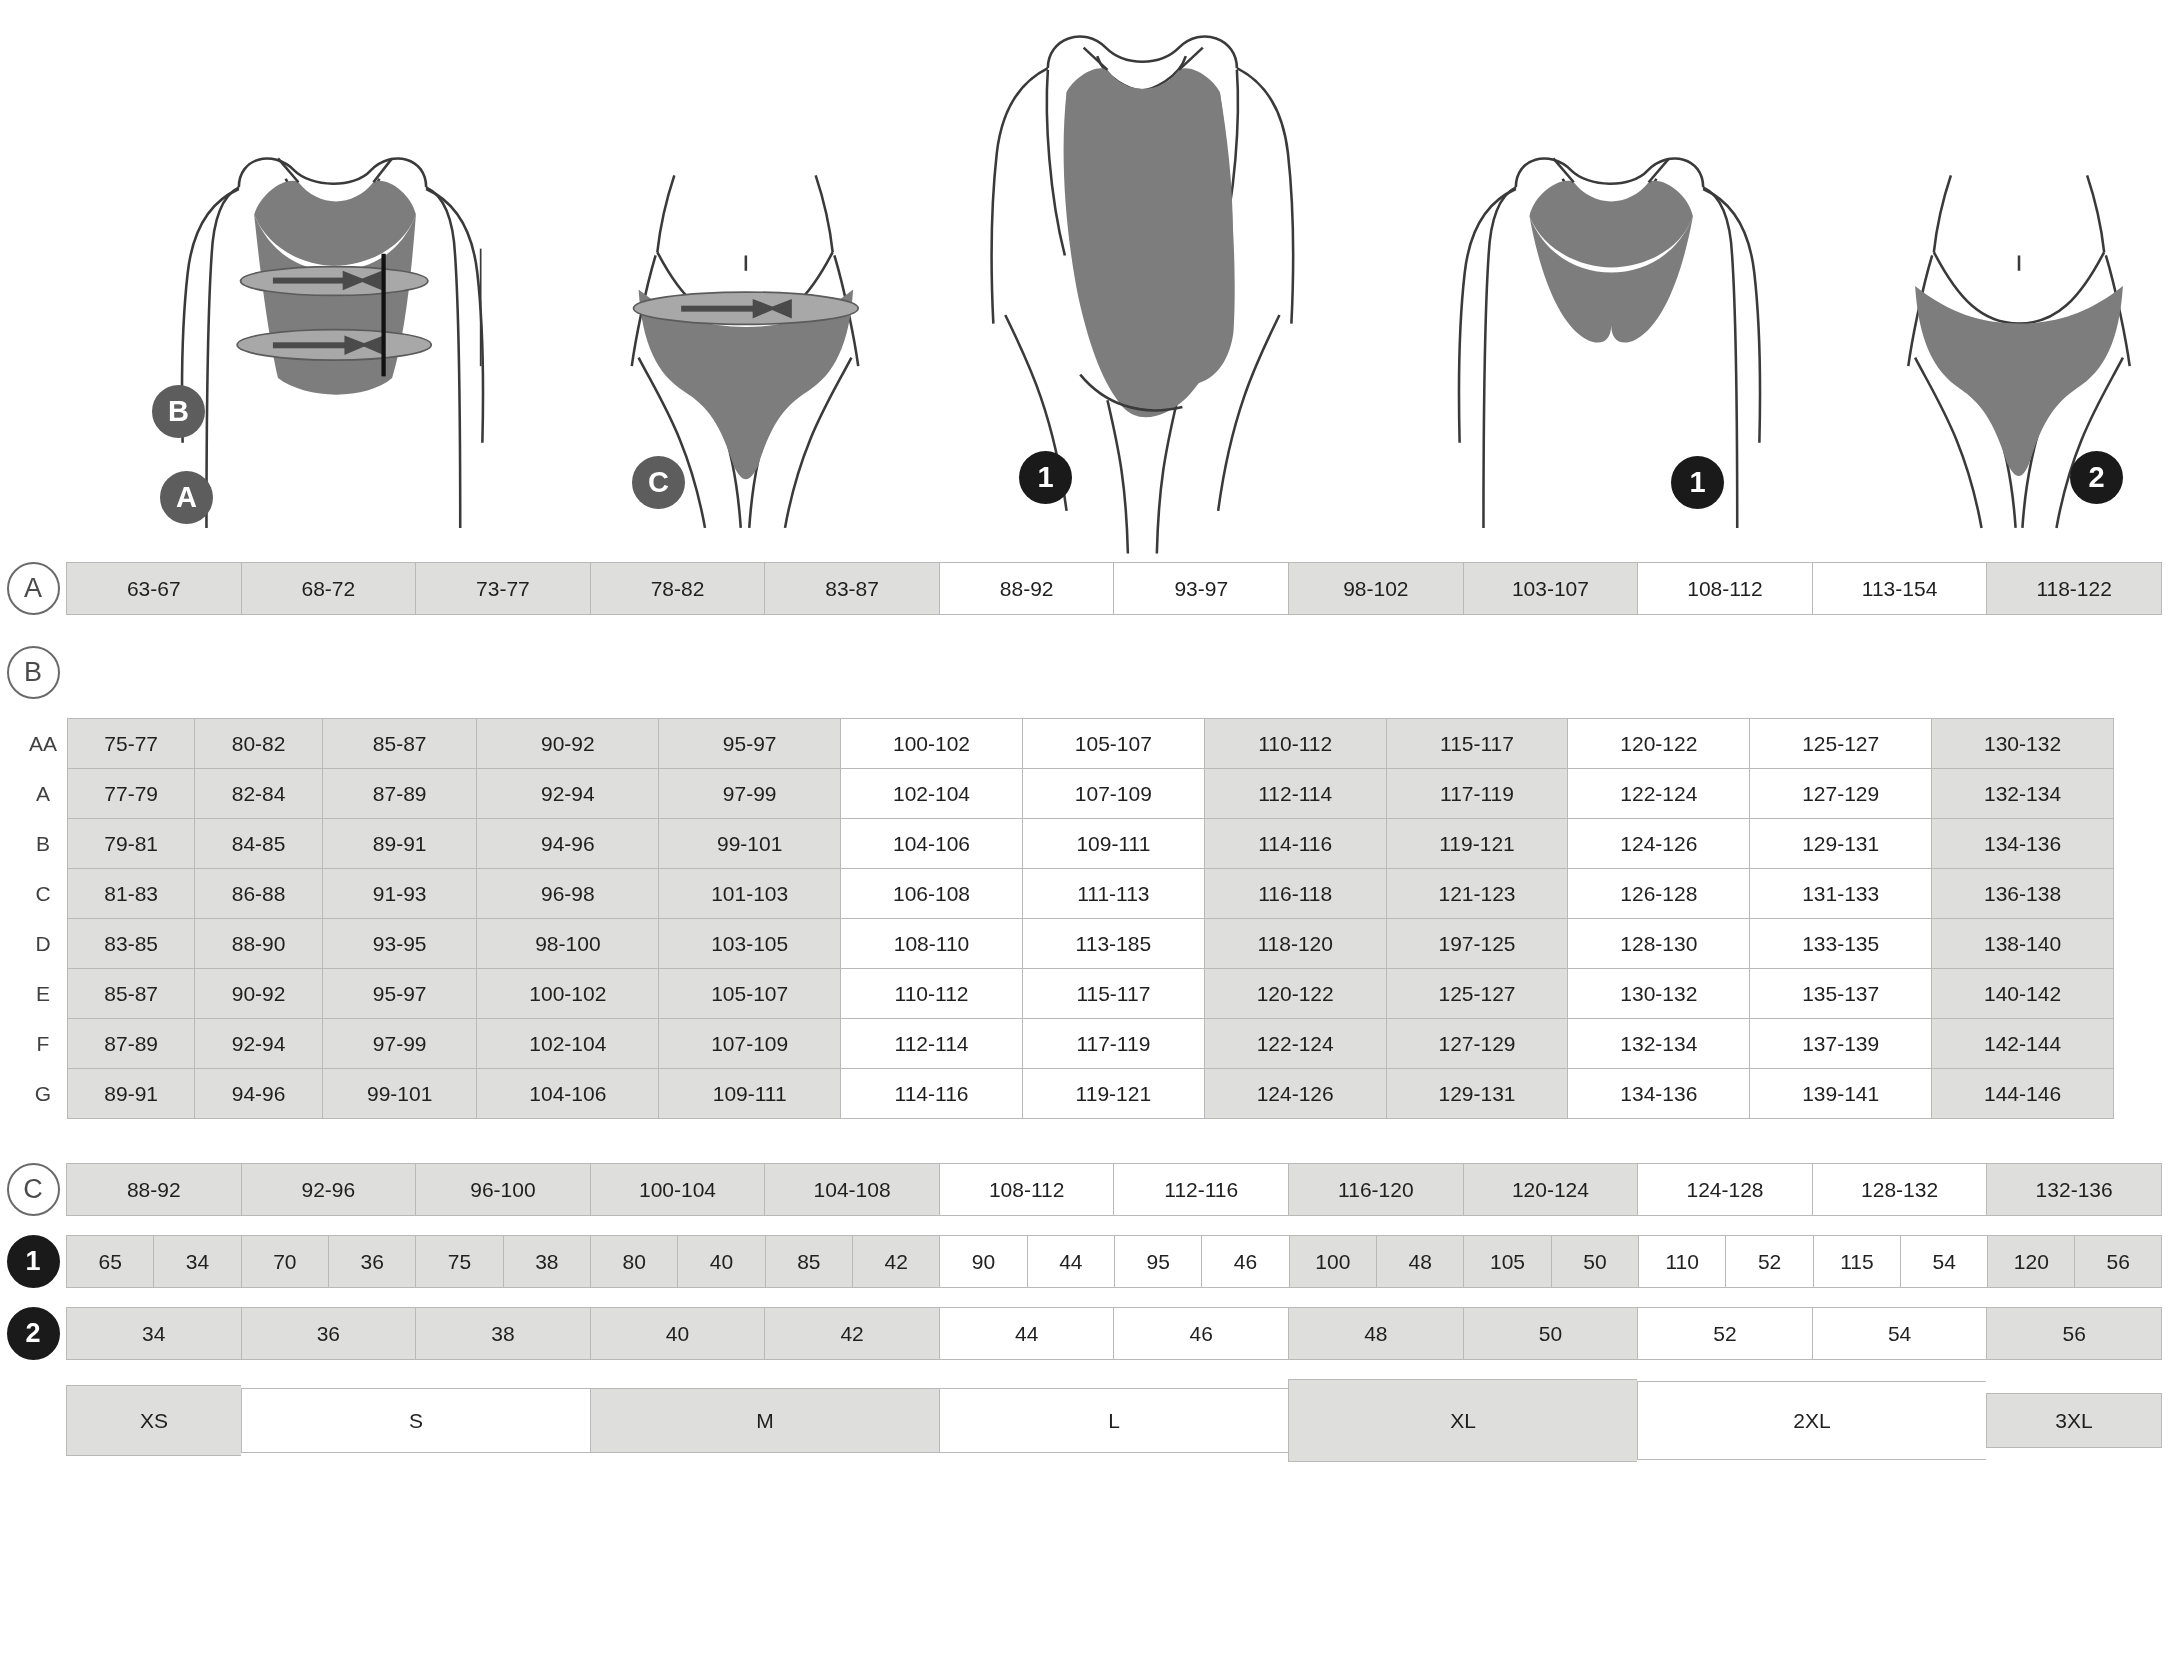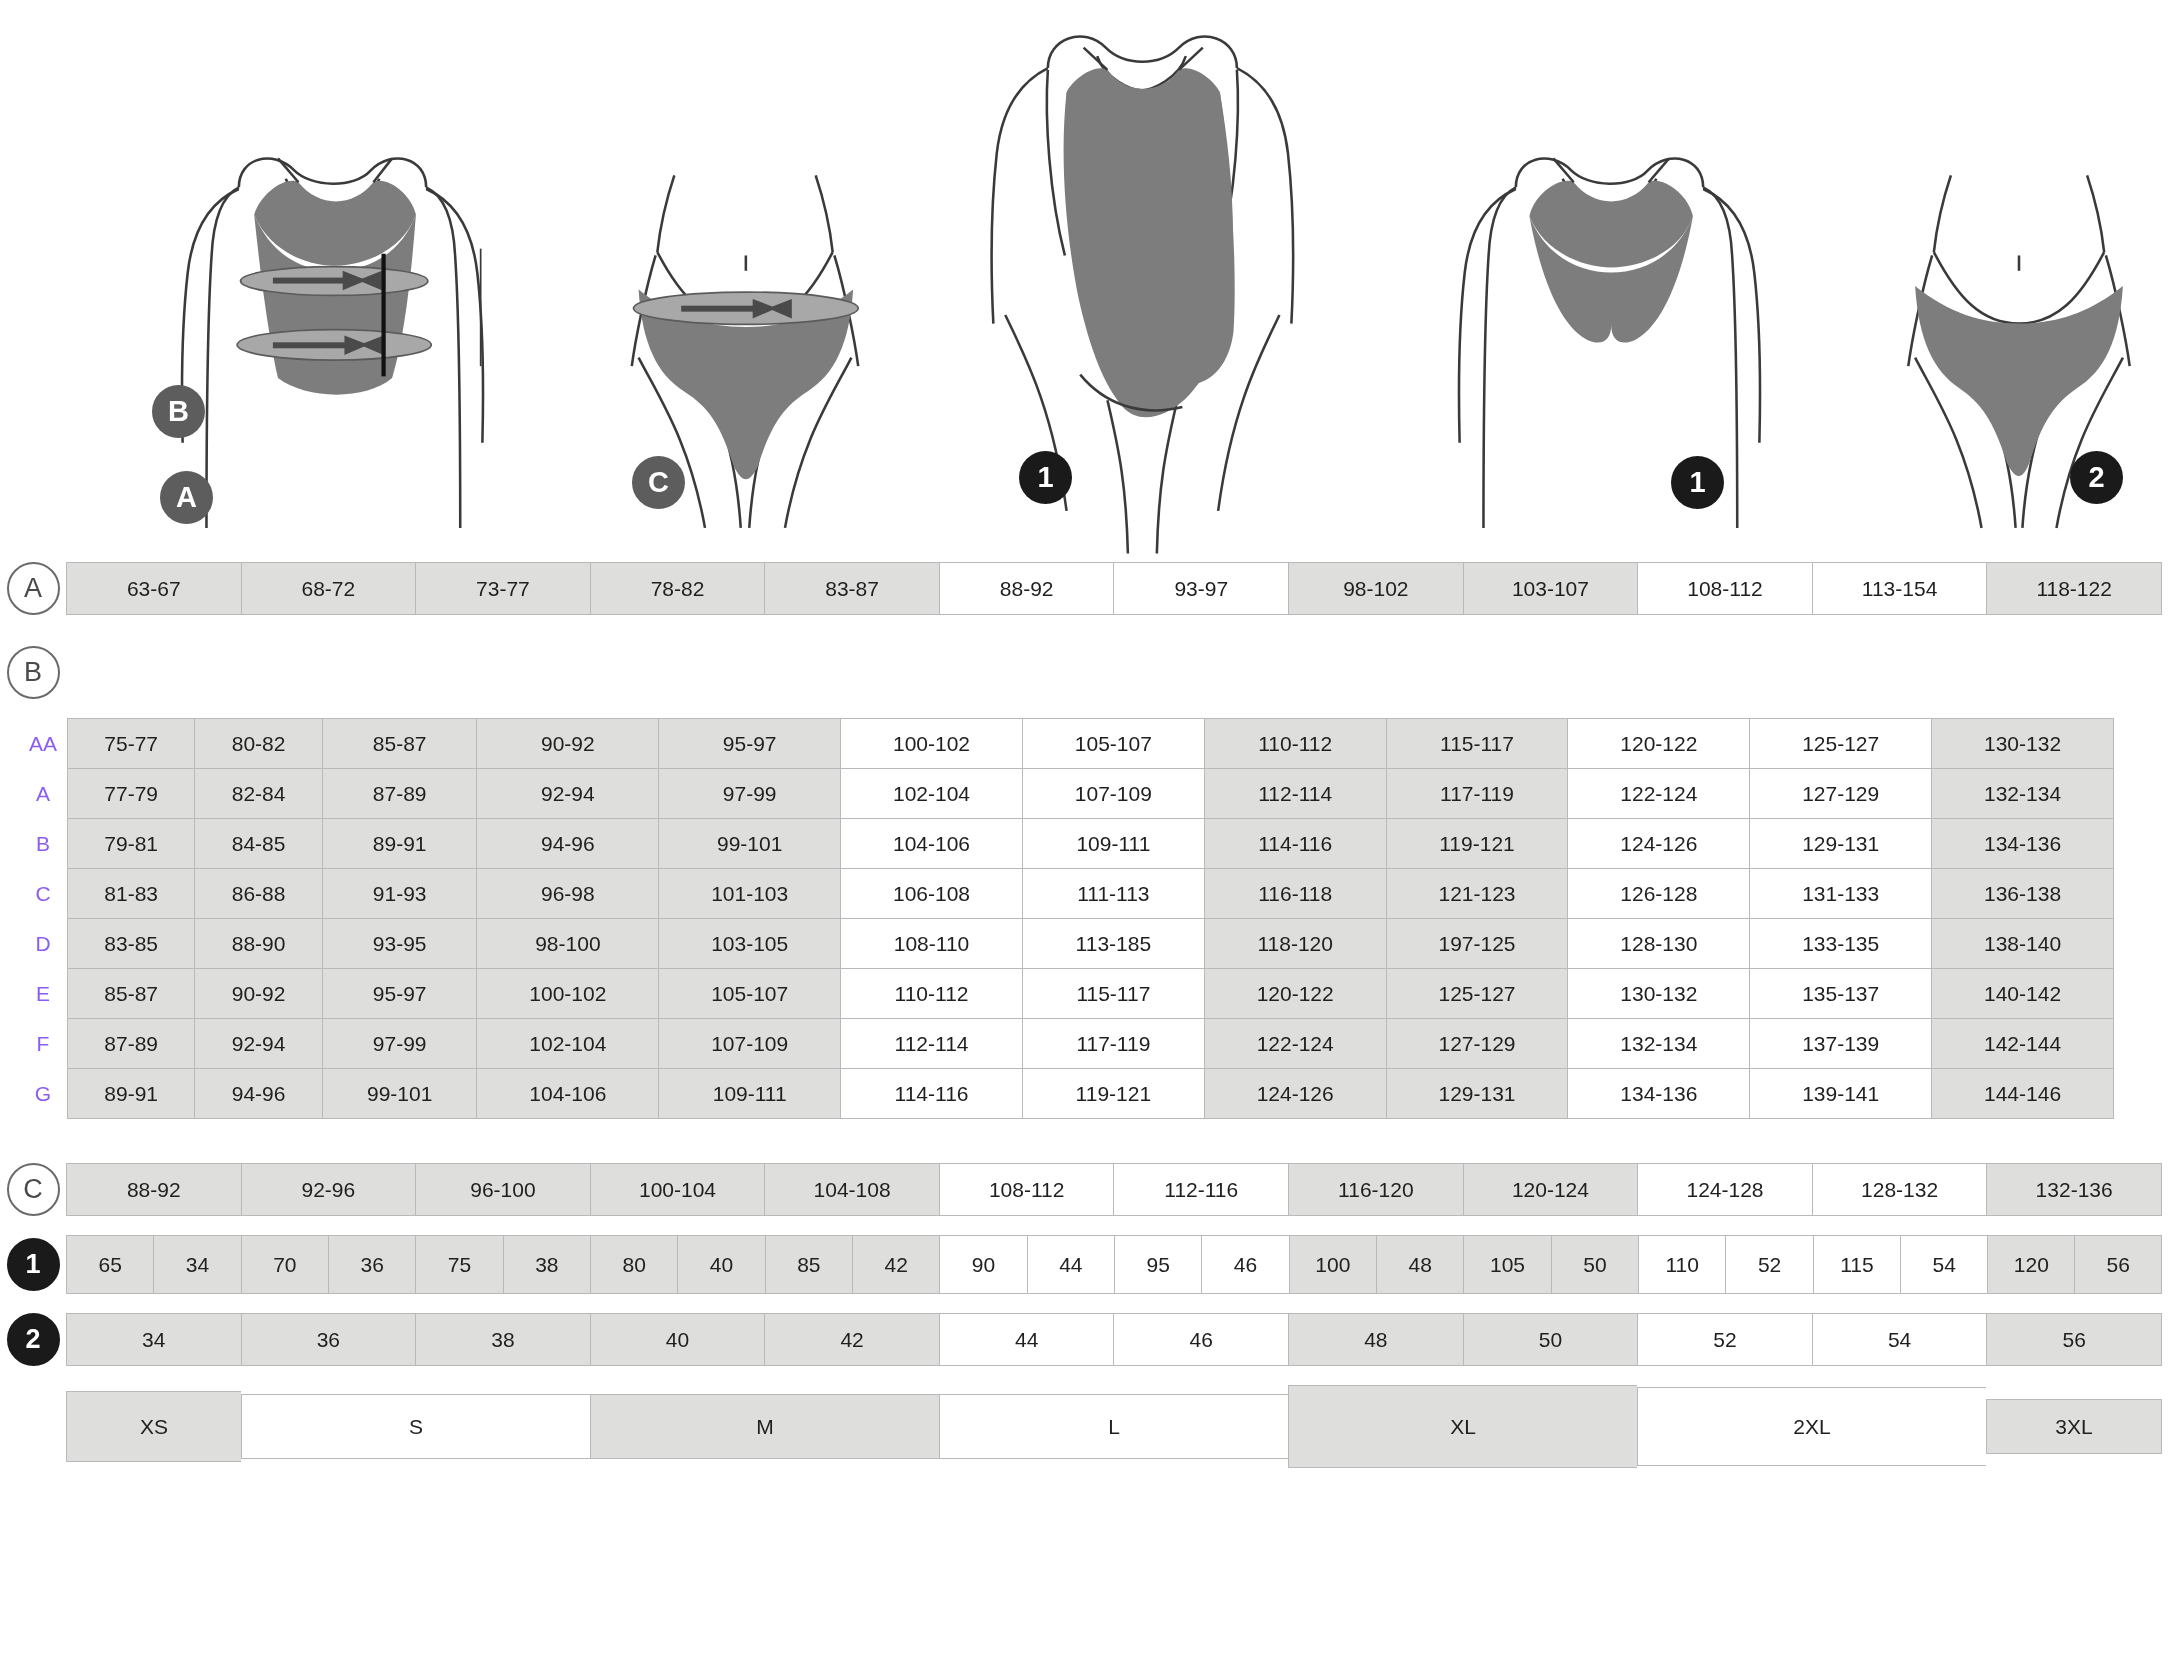--- a/index.html
+++ b/index.html
@@ -113,35 +113,35 @@
     height: 49px;
     text-align: center;
     font-size: 21px;
     color: #1f1f1f;
     padding: 0;
   }
   .cup-table td.cuplabel {
     width: 48px;
     border: none;
     font-size: 21px;
-    color: #8b5cf6;
+    color: #404040;
   }
   .cup-table td.shaded { background: #dededd; }
 
   
   .pair {
     flex: 1;
     display: flex;
     box-sizing: border-box;
   }
   .pair > div {
     flex: 1;
     border: 0.9px solid #b9b9b9;
     border-right: none;
-    height: 59px;
+    height: 53px;
     display: flex;
     align-items: center;
     justify-content: center;
     font-size: 21px;
     box-sizing: border-box;
   }
   .pairs .pair:last-child > div:last-child { border-right: 0.9px solid #b9b9b9; }
   .pairs { display: flex; flex: 1; }
   .pair > div.shaded { background: #dededd; }
 

